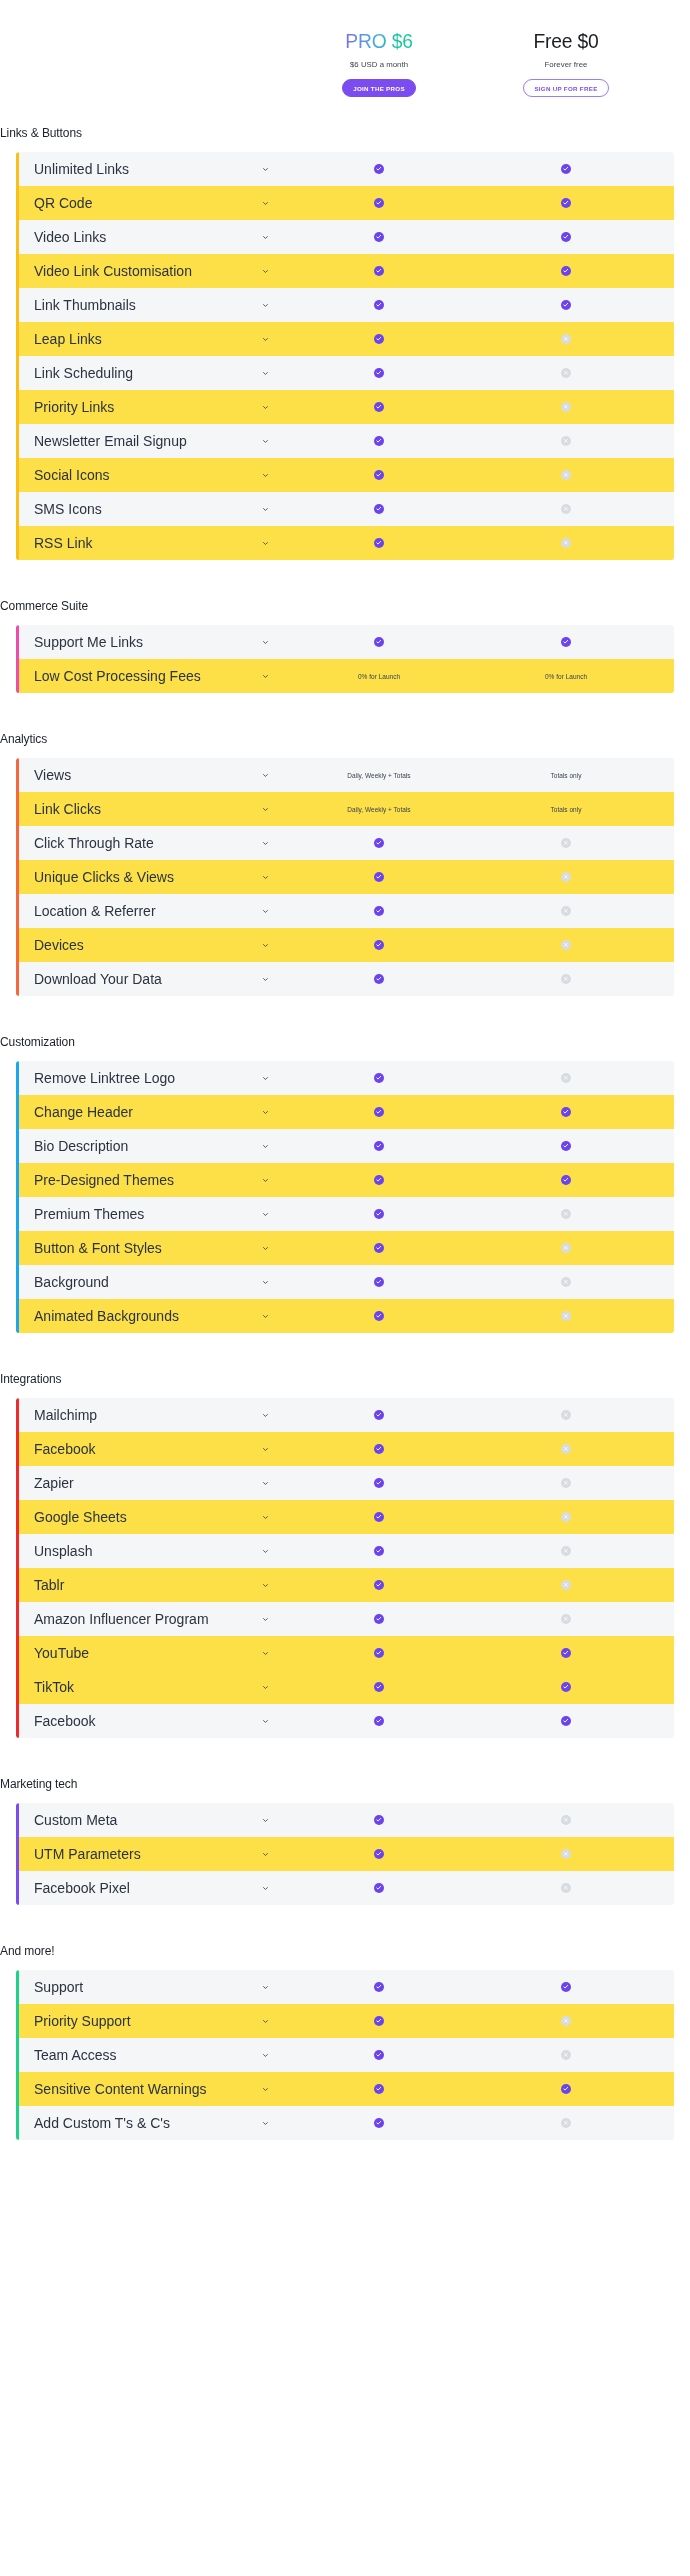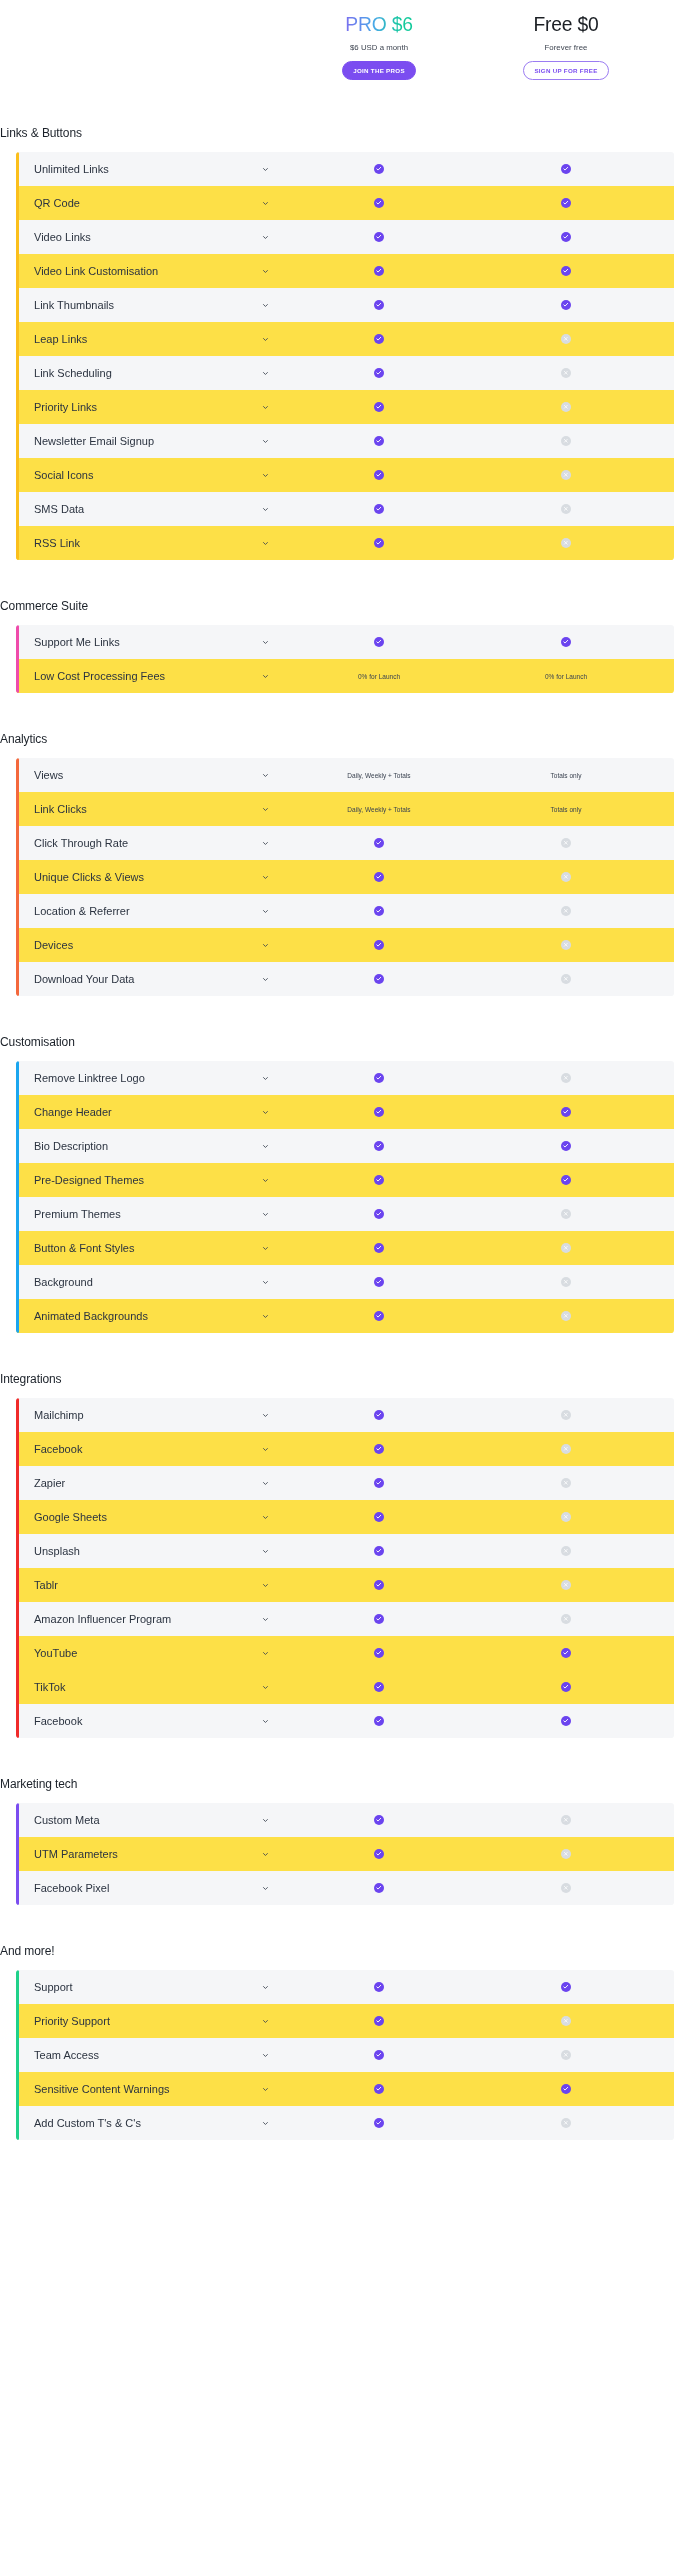--- a/index.html
+++ b/index.html
@@ -9,21 +9,21 @@
     font-family: "Liberation Sans", sans-serif;
     color: #24292f;
   }
   .page { width: 691px; position: relative; padding-bottom: 25px; }
 
   
   .plan-header {
     display: flex;
     width: 564px;
     height: 97px;
-    align-items: flex-start;
+    align-items: flex-end;
   }
   .ph-spacer { width: 284px; flex: 0 0 284px; }
   .ph-col {
     flex: 0 0 190px;
     width: 190px;
     display: flex;
     flex-direction: column;
     align-items: center;
     padding-top: 13.7px;
   }
@@ -117,21 +117,21 @@
   .cell-label {
     flex: 0 0 268px;
     width: 268px;
     display: flex;
     align-items: center;
     justify-content: space-between;
     padding-left: 18px;
     padding-right: 15px;
   }
   .label-text {
-    font-size: 11px;
+    font-size: 14px;
     color: #2b3340;
     letter-spacing: 0.01px;
   }
   .chev {
     width: 6.9px; height: 6.9px;
     flex: 0 0 6.9px;
     display: block;
     cursor: pointer;
   }
   .chev svg { display: block; }
@@ -430,21 +430,21 @@
             <div class="cell-val free">
               <span class="icon-circle no">
                 <svg width="5.6" height="5.6" viewBox="0 0 12 12">
                   <path d="M3 3 L9 9 M9 3 L3 9" fill="none" stroke="#ffffff" stroke-width="1.7" stroke-linecap="round"></path>
                 </svg>
               </span>
             </div>
           </div>
           <div class="row odd">
             <div class="cell-label">
-              <span class="label-text">SMS Data</span>
+              <span class="label-text">SMS Icons</span>
               <span class="chev">
                 <svg width="6.9" height="6.9" viewBox="0 0 12 12">
                   <path d="M2.6 4.4 L6 7.8 L9.4 4.4" fill="none" stroke="#3b434f" stroke-width="1.5" stroke-linecap="round" stroke-linejoin="round"></path>
                 </svg>
               </span>
             </div>
             <div class="cell-val">
               <span class="icon-circle yes">
                 <svg width="5.6" height="5.6" viewBox="0 0 12 12">
                   <path d="M1.8 6.2 L4.4 8.7 L10 2.9" fill="none" stroke="#ffffff" stroke-width="2" stroke-linecap="round" stroke-linejoin="round"></path>
@@ -688,21 +688,21 @@
                 <svg width="5.6" height="5.6" viewBox="0 0 12 12">
                   <path d="M3 3 L9 9 M9 3 L3 9" fill="none" stroke="#ffffff" stroke-width="1.7" stroke-linecap="round"></path>
                 </svg>
               </span>
             </div>
           </div>
         </div>
       </div>
       <div class="sec-gap"></div>
       <div class="section">
-        <div class="section-title">Customisation</div>
+        <div class="section-title">Customization</div>
         <div class="table">
           <div class="accent" style="background: rgb(27, 166, 239);"></div>
           <div class="pro-band"></div>
           <div class="row odd">
             <div class="cell-label">
               <span class="label-text">Remove Linktree Logo</span>
               <span class="chev">
                 <svg width="6.9" height="6.9" viewBox="0 0 12 12">
                   <path d="M2.6 4.4 L6 7.8 L9.4 4.4" fill="none" stroke="#3b434f" stroke-width="1.5" stroke-linecap="round" stroke-linejoin="round"></path>
                 </svg>

